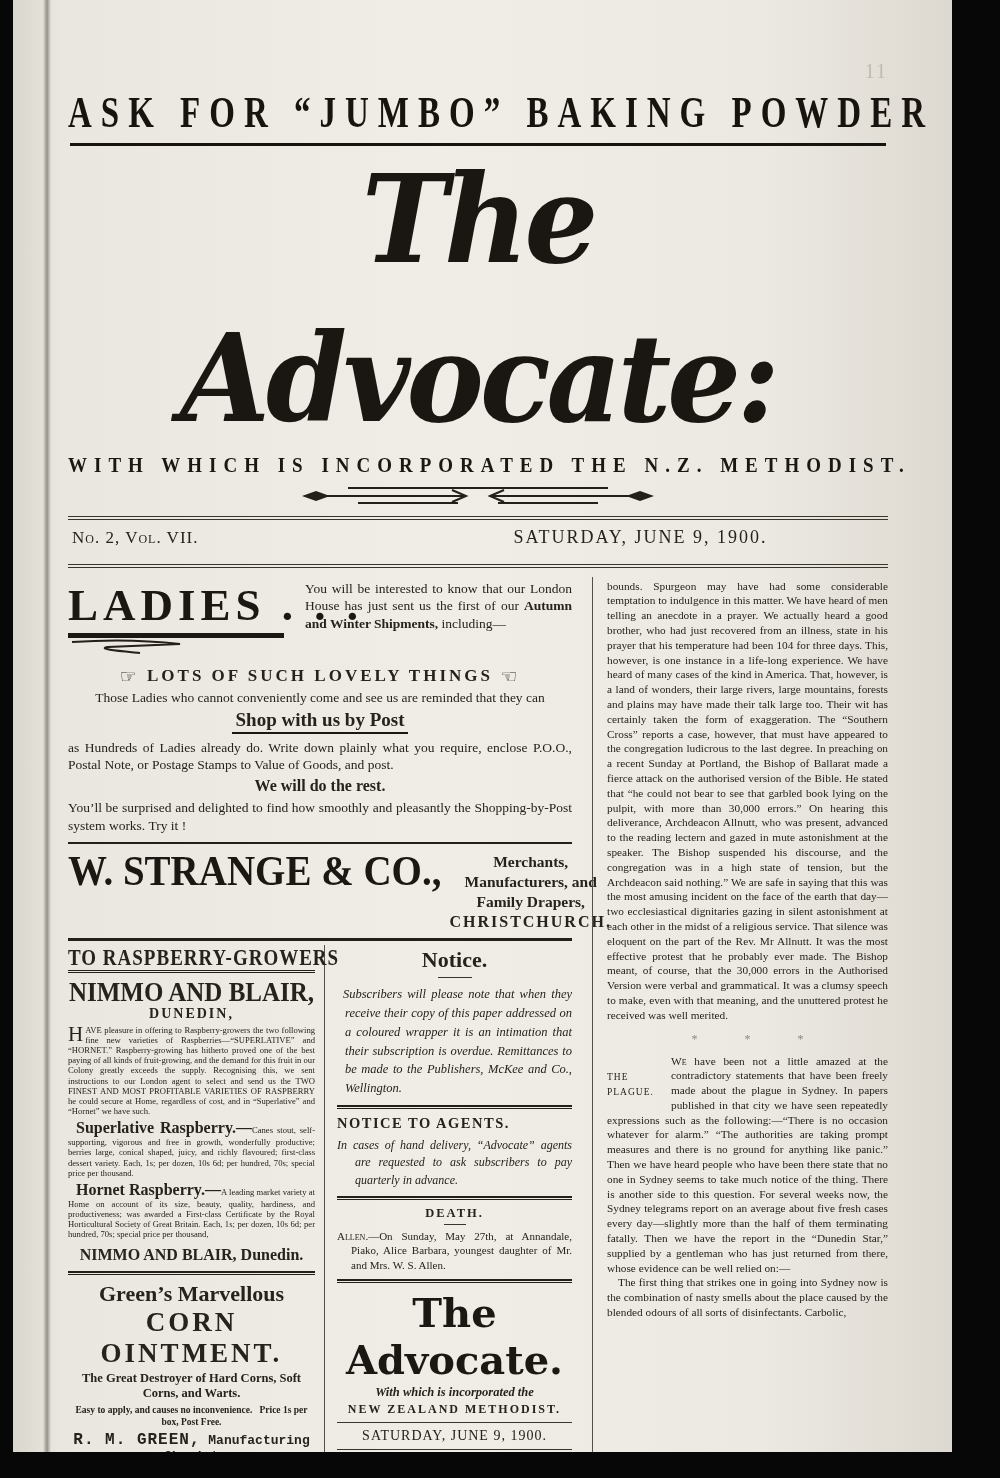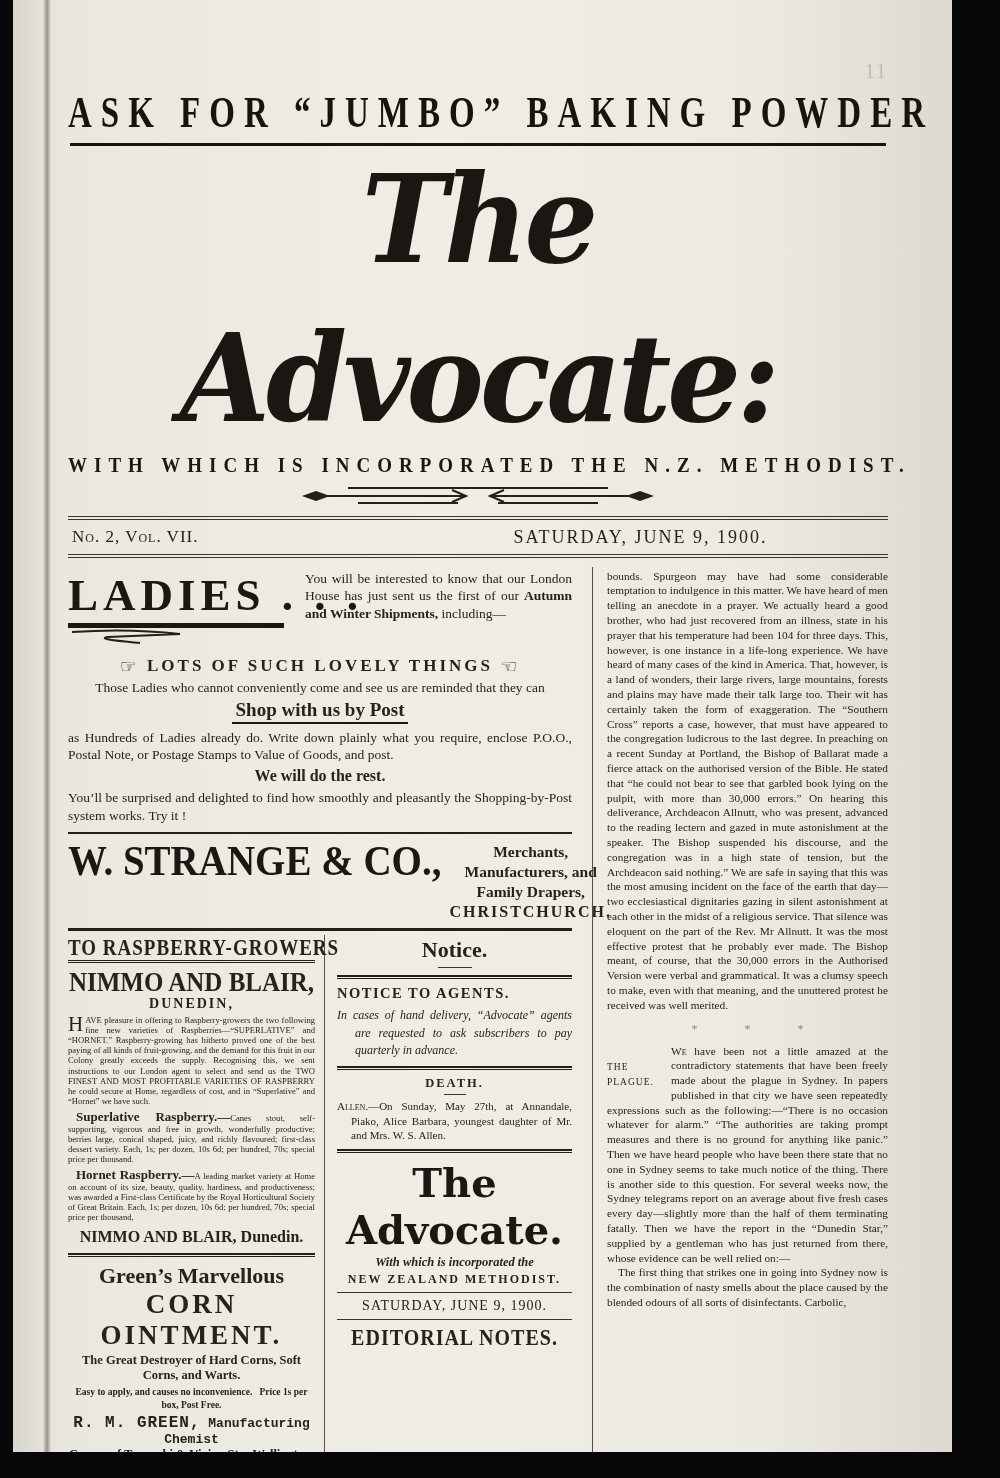--- a/index.html
+++ b/index.html
@@ -34,21 +34,21 @@
     transform:scaleY(1.05);
   }
   .masthead-sub {
     text-align:center; font-weight:bold; font-size:19px; letter-spacing:7px;
     transform:scaleY(1.15); margin-top:4px; white-space:nowrap; color:#1b1712;
   }
   .ornament-wrap { text-align:center; margin:8px 0 6px; }
   .dateline-wrap { border-top:1px solid #3a352c; border-bottom:1px solid #3a352c; padding:2px 0; }
   .dateline {
     border-top:1px solid #3a352c; border-bottom:1px solid #3a352c;
-    display:flex; align-items:flex-start; padding:7px 4px 6px;
+    display:flex; align-items:flex-end; padding:7px 4px 16px;
   }
   .dl-issue { flex:1; font-size:17px; font-variant:small-caps; letter-spacing:1px; }
   .dl-date { flex:1.5; text-align:center; font-size:18px; letter-spacing:2px; }
   .dl-price { flex:1.2; display:flex; justify-content:flex-end; align-items:center; gap:9px; font-size:18px; letter-spacing:1px; }
   .dl-price-note { font-size:9px; line-height:1.25; font-weight:bold; letter-spacing:.5px; text-transform:uppercase; text-align:left; }
 
   
   .body-grid { display:flex; margin-top:9px; }
   .left-region { width:512px; padding-right:8px; }
   .right-col { flex:1; border-left:1px solid #564f44; padding-left:14px; margin-left:12px; padding-top:2px; }
@@ -83,21 +83,21 @@
   .strange-desc { text-align:center; font-weight:bold; font-size:15.5px; line-height:1.3; }
   .strange-city { text-align:right; font-weight:bold; font-size:16px; letter-spacing:2px; margin-top:1px; }
 
   
   .rasp-header-row { display:flex; align-items:center; gap:8px; border-bottom:3px double #241f18; padding-bottom:1px; margin-top:2px; }
   .rasp-header { font-size:19px; font-weight:bold; letter-spacing:1px; transform:scaleY(1.2); white-space:nowrap; }
   .rasp-firm { text-align:center; font-size:25px; font-weight:bold; margin-top:5px; transform:scaleY(1.1); white-space:nowrap; }
   .rasp-city { text-align:center; font-size:14px; font-weight:bold; letter-spacing:2px; }
   .rasp-para { font-size:8.6px; line-height:1.17; text-align:justify; margin-top:3px; }
   .dropcap { float:left; font-size:21px; line-height:.8; padding:1px 2px 0 0; }
-  .rasp-lead { font-weight:bold; font-size:13px; }
+  .rasp-lead { font-weight:bold; font-size:16px; }
   .rasp-indent { text-indent:8px; }
   .rasp-footer { text-align:center; font-weight:bold; font-size:16px; margin:6px 0 4px; }
 
   
   .green-line1 { text-align:center; font-size:22px; font-weight:bold; }
   .green-line2 { text-align:center; font-size:27px; font-weight:bold; letter-spacing:3px; }
   .green-line3 { text-align:center; font-size:12.5px; font-weight:bold; line-height:1.2; margin-top:2px; }
   .green-line4 { font-size:9.5px; font-weight:bold; text-align:center; margin-top:3px; line-height:1.3; }
   .green-name { text-align:center; font-size:13px; font-weight:bold; margin-top:3px;font-family:Liberation Mono, monospace; }
   .green-name .lead { font-size:16px; letter-spacing:1px; }
@@ -239,20 +239,21 @@
               <div class="wilton">
                 <div class="wilton-line1">WILTON’S</div>
 
               </div>
 
             </div>
 
             <div class="notices-col">
               <div class="notice-title">Notice.</div>
               <hr class="title-rule">
+              <div class="notice-body">Subscribers will please note that when they receive their copy of this paper addressed on a coloured wrapper it is an intimation that their subscription is overdue.   Remittances to be made to the Publishers, McKee and Co., Wellington.</div>
 
               <hr class="rule-double">
 
               <div class="agents-title">NOTICE TO AGENTS.</div>
               <div class="agents-body">In cases of hand delivery, “Advocate” agents are requested to ask subscribers to pay quarterly in advance.</div>
 
               <hr class="rule-double">
 
               <div class="death-title">DEATH.</div>
               <hr class="death-rule">

